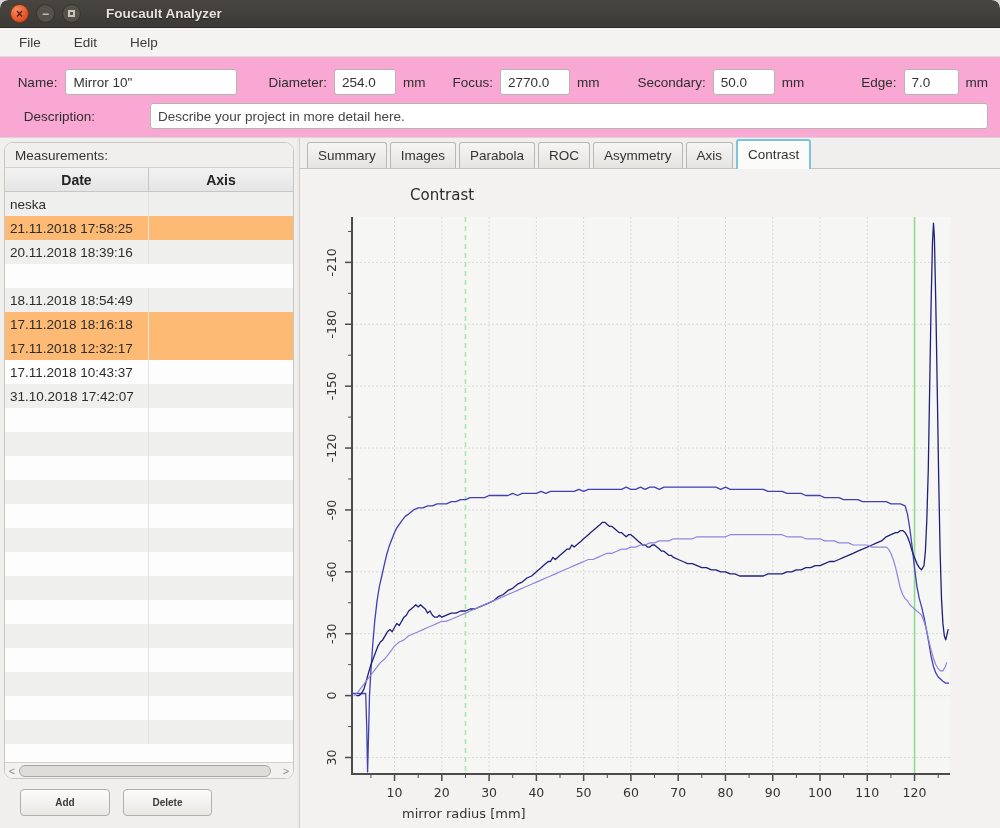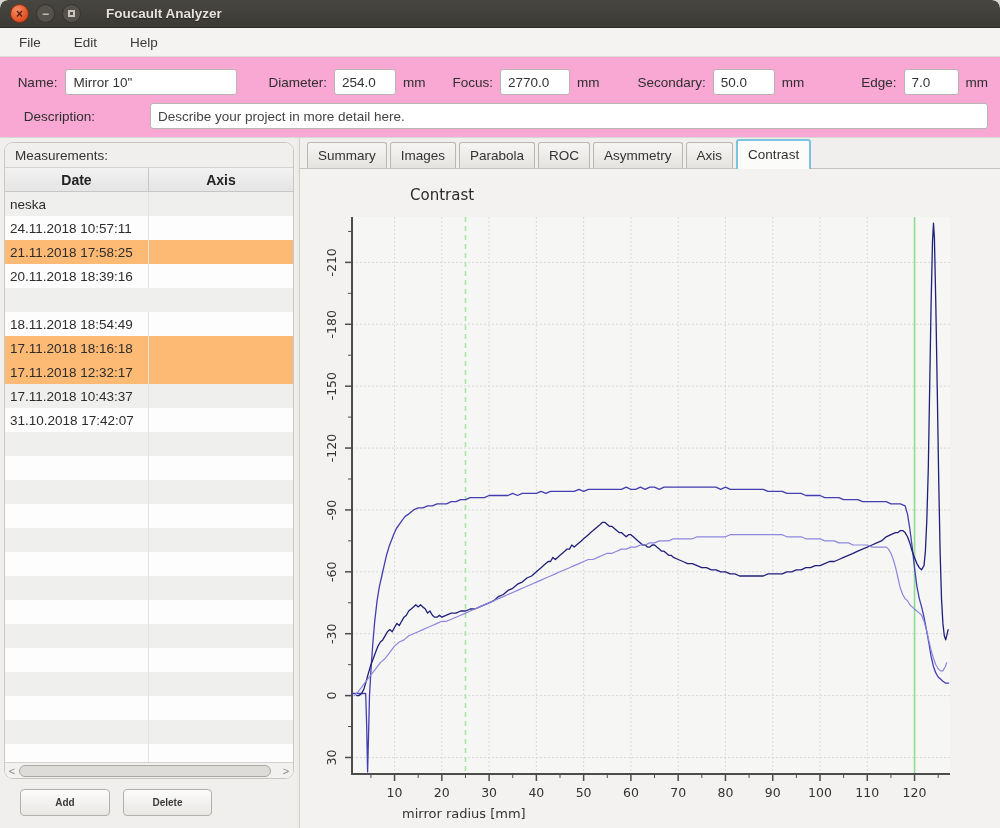--- a/index.html
+++ b/index.html
@@ -140,24 +140,20 @@
       <div class="mframe">
         <div class="mlabel">Measurements:</div>
         <div class="mtable">
           <div class="thead">
             <div class="th th-date">Date</div>
             <div class="th th-info">Axis</div>
           </div>
           <div class="trows">
               <div class="trow">
                 <div class="td-date">neska</div>
-                <div class="td-info"></div>
-              </div>
-              <div class="trow">
-                <div class="td-date">24.11.2018 10:57:11</div>
                 <div class="td-info"></div>
               </div>
               <div class="trow selected">
                 <div class="td-date">21.11.2018 17:58:25</div>
                 <div class="td-info"></div>
               </div>
               <div class="trow">
                 <div class="td-date">20.11.2018 18:39:16</div>
                 <div class="td-info"></div>
               </div>

